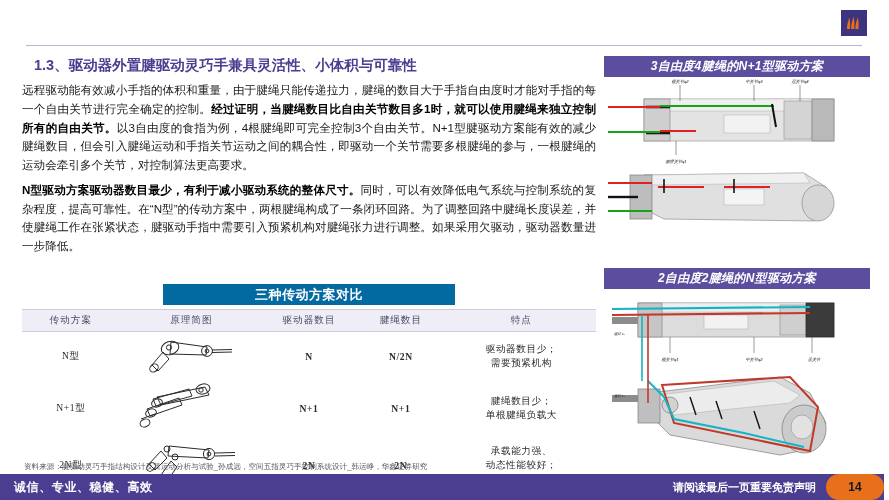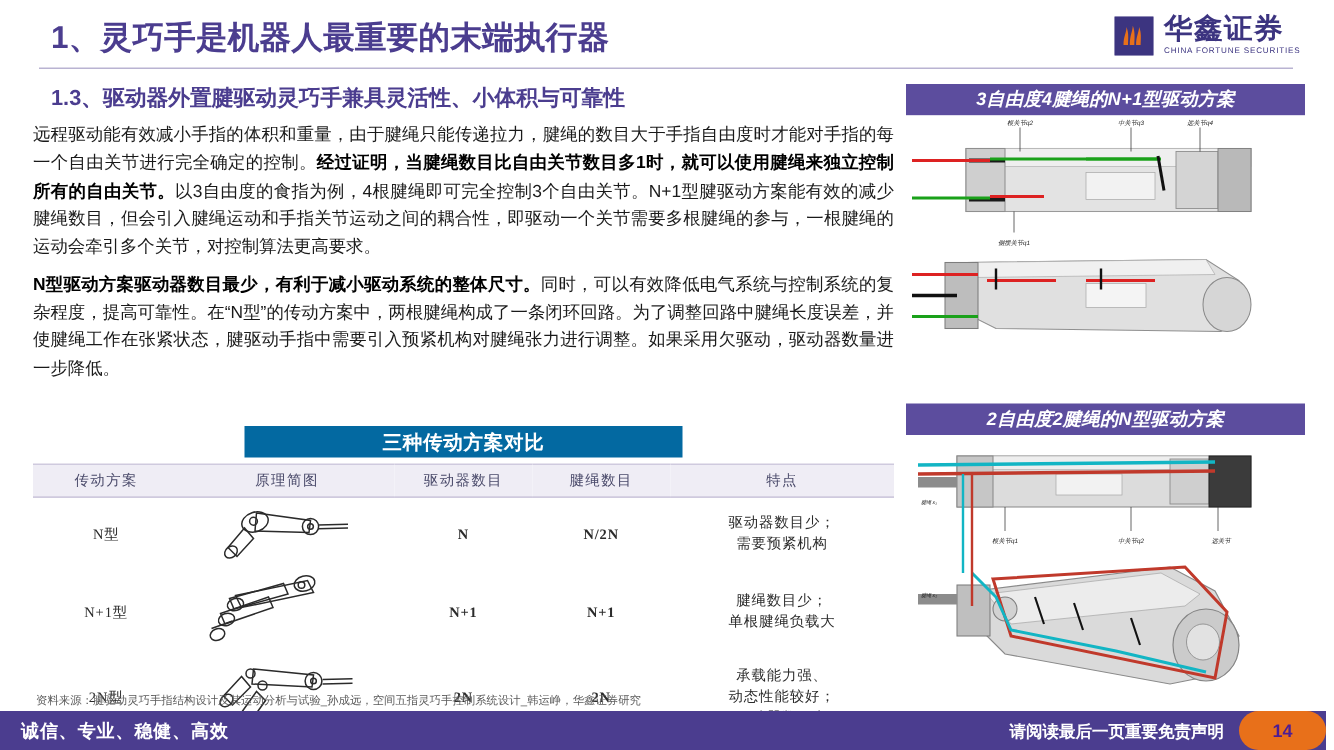--- a/index.html
+++ b/index.html
@@ -114,50 +114,45 @@
     position: absolute; left: 0; bottom: 0; width: 884px; height: 26px;
     background: #4b3d8f; color: #ffffff;
     display: flex; align-items: center;
   }
   .footer-left {
     margin-left: 14px; font-size: 12px; font-weight: bold; letter-spacing: 0.6px;
   }
   .footer-spacer { flex: 1; }
   .footer-disc { font-size: 11px; font-weight: bold; margin-right: 10px; }
   .footer-page {
-    width: 58px; height: 26px; background: #e8701a; color: #4c1d95;
+    width: 58px; height: 26px; background: #e8701a; color: #0f172a;
     display:flex; align-items:center; justify-content:center;
     font-size: 12px; font-weight: bold; border-radius: 13px;
   }
 
   .lbl { font-family:"Liberation Sans", sans-serif; font-size:4.2px; fill:#222; }
   .lbl-s { font-family:"Liberation Sans", sans-serif; font-size:3.4px; fill:#222; }
 </style>
 </head>
 <body>
 
 <div class="slide">
 
   <div class="header">
-    <div class="slide-title">1、灵巧手是机器人最重要的末端执行器</div>
     <div class="title-rule"></div>
     <div class="logo-wrap">
       <div class="logo-mark">
         <svg width="26" height="26" viewBox="0 0 26 26" aria-hidden="true">
           <rect x="0" y="0" width="26" height="26" fill="#3c3480"></rect>
           <g fill="#e8701a">
             <path d="M6 19 C6 13, 8 11, 8 7 C9.5 11, 9.2 14, 9 19 Z"></path>
             <path d="M10.2 19 C10.2 12.5, 12 10.5, 12.2 6.2 C13.8 10.5, 13.4 14, 13.2 19 Z"></path>
             <path d="M14.4 19 C14.4 13, 16.2 11, 16.4 7 C18 11, 17.6 14.2, 17.4 19 Z"></path>
           </g>
         </svg>
-      </div>
-      <div class="logo-text">
-        <div class="logo-cn">华鑫证券</div>
-        <div class="logo-en">CHINA FORTUNE SECURITIES</div>
       </div>
     </div>
   </div>
 
   <div class="left-col">
     <div class="sub-heading">1.3、驱动器外置腱驱动灵巧手兼具灵活性、小体积与可靠性</div>
 
     <p class="body-para">
       <span>远程驱动能有效减小手指的体积和重量，由于腱绳只能传递拉力，腱绳的数目大于手指自由度时才能对手指的每一个自由关节进行完全确定的控制。</span><b>经过证明，当腱绳数目比自由关节数目多1时，就可以使用腱绳来独立控制所有的自由关节。</b><span>以3自由度的食指为例，4根腱绳即可完全控制3个自由关节。N+1型腱驱动方案能有效的减少腱绳数目，但会引入腱绳运动和手指关节运动之间的耦合性，即驱动一个关节需要多根腱绳的参与，一根腱绳的运动会牵引多个关节，对控制算法更高要求。</span>
     </p>

